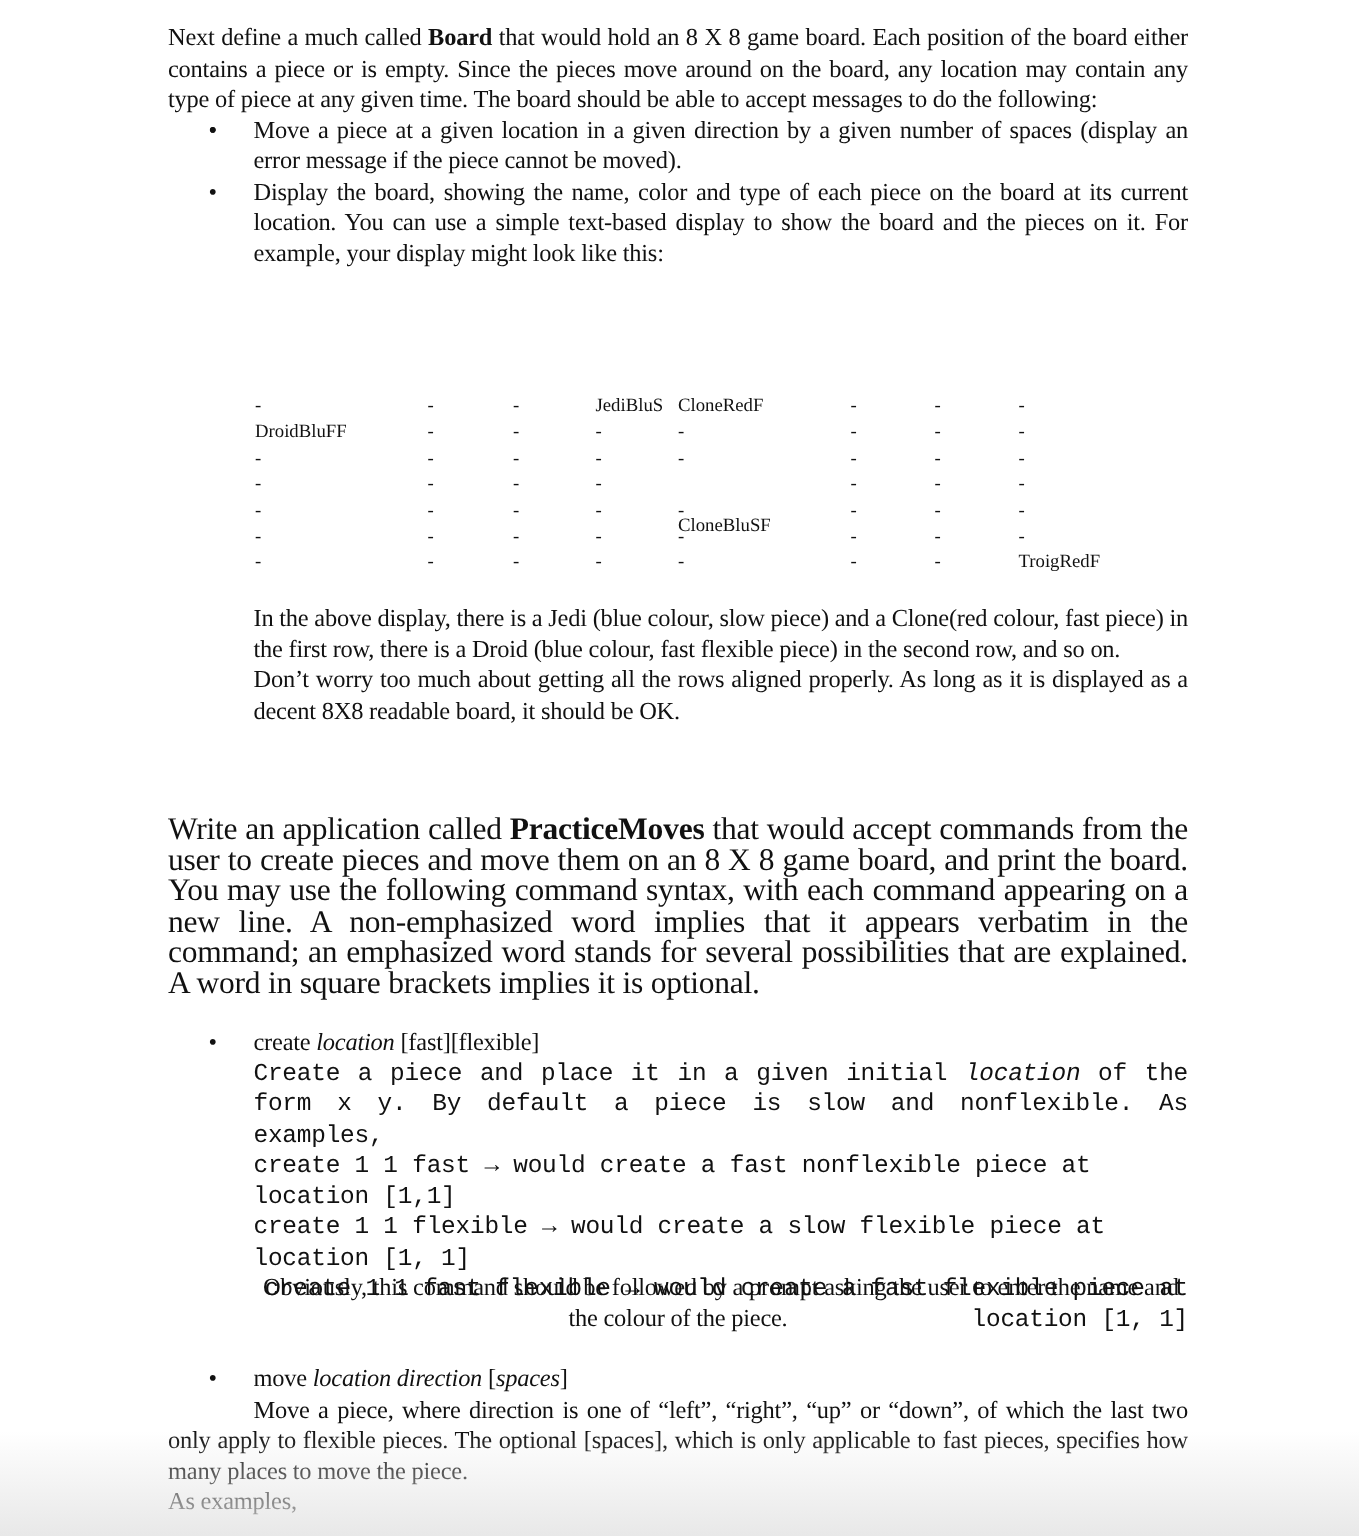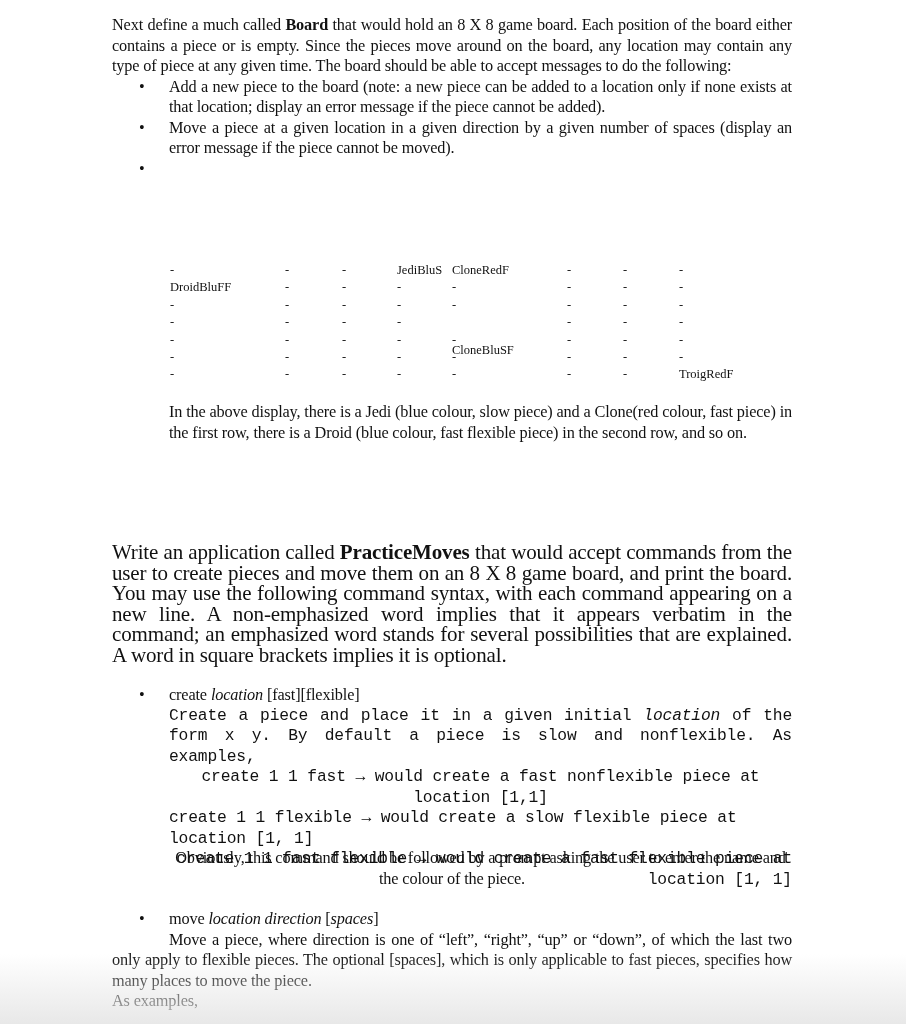--- a/index.html
+++ b/index.html
@@ -35,23 +35,23 @@
   .obv { position: absolute; left: 112px; top: 848px; width: 680px; font-size: 16.3px; line-height: 20.5px; letter-spacing: -0.15px; }
   .mv { position: absolute; left: 112px; top: 909px; width: 680px; font-size: 16.3px; line-height: 20.5px; letter-spacing: -0.15px; }
   .ind { padding-left: 57px; font-family: Liberation Mono, monospace; }
   .indent-first { text-indent: 57px; }
 </style>
 </head>
 <body>
 
 <div class="page">
   <p><span>Next define a much called </span><b>Board</b><span> that would hold an 8 X 8 game board.  Each position of the board either contains a piece or is empty. Since the pieces move around on the board, any location may contain any type of piece at any given time. The board should be able to accept messages to do the following:</span></p>
-  <p class="bul"><span class="dot">•</span><span>Add a new piece to the board (note: a new piece can be added to a location only if none exists at that location; display an error message if the piece cannot be added).</span></p>
+  <p class="bul"><span class="dot">•</span></p>
   <p class="bul"><span class="dot">•</span><span>Move a piece at a given location in a given direction by a given number of spaces (display an error message if the piece cannot be moved).</span></p>
-  <p class="bul"><span class="dot">•</span></p>
+  <p class="bul"><span class="dot">•</span><span>Display the board, showing the name, color and type of each piece on the board at its current location. You can use a simple text-based display to show the board and the pieces on it. For example, your display might look like this:</span></p>
 </div>
 
 <div class="board" id="board">
     <div class="brow">
       <span class="cell" style="left: 0px;">-</span>
       <span class="cell" style="left: 115px;">-</span>
       <span class="cell" style="left: 172px;">-</span>
       <span class="cell" style="left: 227px;">JediBluS</span>
       <span class="cell" style="left: 282px;">CloneRedF</span>
       <span class="cell" style="left: 397px;">-</span>
@@ -115,30 +115,31 @@
       <span class="cell" style="left: 227px;">-</span>
       <span class="cell" style="left: 282px;">-</span>
       <span class="cell" style="left: 397px;">-</span>
       <span class="cell" style="left: 453px;">-</span>
       <span class="cell" style="left: 509px;">TroigRedF</span>
     </div>
   </div>
 
 <div class="after">
   <p>In the above display, there is a Jedi (blue colour, slow piece) and a Clone(red colour, fast piece) in the first row, there is a Droid (blue colour, fast flexible piece) in the second row, and so on.</p>
+  <p>Don’t worry too much about getting all the rows aligned properly. As long as it is displayed as a decent 8X8 readable board, it should be OK.</p>
 </div>
 
 <div class="sec2">
   <p><span>Write an application called </span><b>PracticeMoves</b><span> that would accept commands from the user to create pieces and move them on an 8 X 8 game board, and print the board. You may use the following command syntax, with each command appearing on a new line. A non-emphasized word implies that it appears verbatim in the command; an emphasized word stands for several possibilities that are explained. A word in square brackets implies it is optional.</span></p>
 </div>
 
 <div class="cmd">
   <p class="bul" style="text-align:left"><span class="dot">•</span><span>create </span><i>location</i><span> [fast][flexible]</span></p>
   <p class="ind"><span>Create a piece and place it in a given initial </span><i>location</i><span> of the form x y. By default a piece is slow and nonflexible. As examples,</span></p>
-  <p class="ind" style="text-align:center">create 1 1 fast → would create a fast nonflexible piece at location [1,1]</p>
+  <p class="ind" style="text-align:left">create 1 1 fast → would create a fast nonflexible piece at location [1,1]</p>
   <p class="ind" style="text-align:left">create 1 1 flexible → would create a slow flexible piece at location [1, 1]</p>
   <p class="ind" style="text-align:right">create 1 1 fast flexible → would create a fast flexible piece at location [1, 1]</p>
 </div>
 
 <div class="obv">
   <p class="indent-first" style="text-align:center">Obviously, this command should be followed by a prompt asking the user to  enter the name and the colour of the piece.</p>
 </div>
 
 <div class="mv">
   <p class="bul" style="text-align:left"><span class="dot">•</span><span>move </span><i>location direction</i><span> [</span><i>spaces</i><span>]</span></p>

